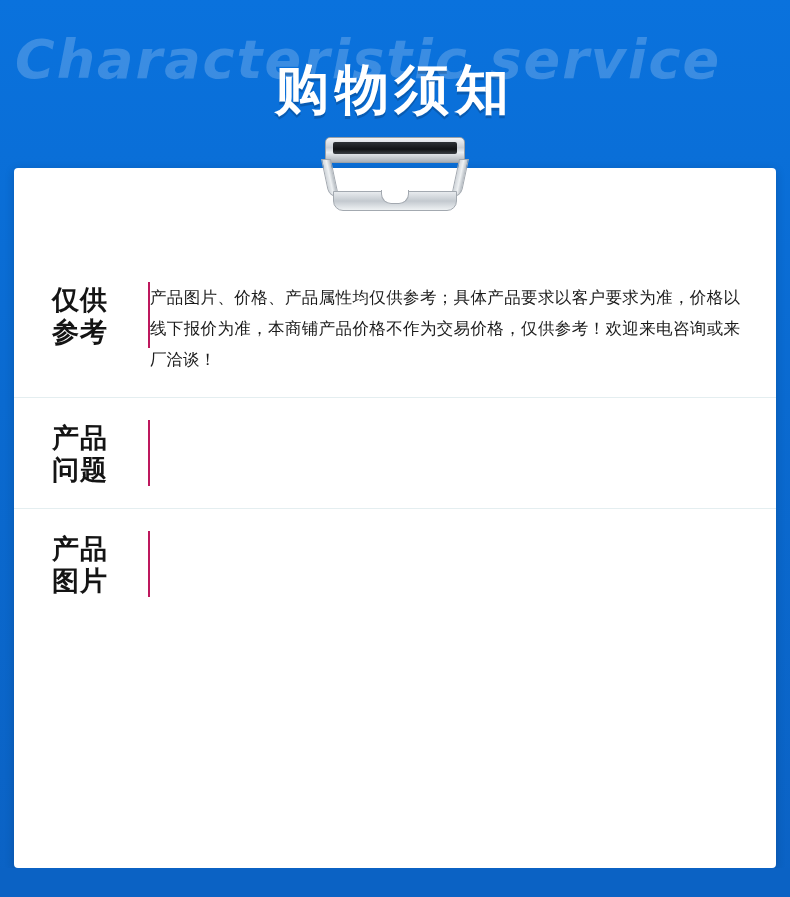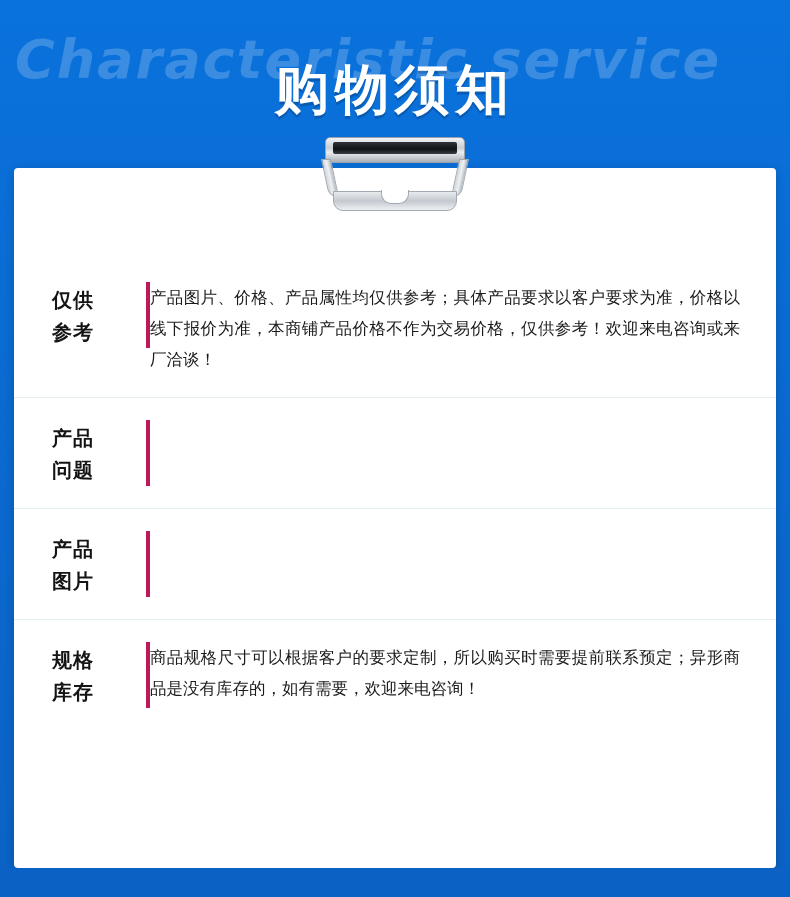--- a/index.html
+++ b/index.html
@@ -148,27 +148,27 @@
     box-sizing: border-box;
     border-bottom: 1px solid #e4eef0;
   }
   .row:last-child { border-bottom: none; }
 
   .row-tag {
     flex: 0 0 98px;
     width: 98px;
     font-family: "DejaVu Sans", sans-serif;
     font-weight: bold;
-    font-size: 20px;
+    font-size: 27px;
     line-height: 32px;
     letter-spacing: 1px;
     color: #141414;
     text-align: left;
     padding-top: 2px;
-    border-right: 4px solid #be185d;
+    border-right: 2px solid #be185d;
     box-sizing: border-box;
     padding-right: 10px;
   }
   .row-tag span { display: block; white-space: nowrap; }
 
   .row-text {
     flex: 1 1 auto;
     font-family: "DejaVu Sans", sans-serif;
     font-size: 16.5px;
     line-height: 31px;
@@ -224,25 +224,18 @@
         </div>
       </div>
 
       <div class="row">
         <div class="row-tag">
           <span>产品</span>
           <span>图片</span>
         </div>
       </div>
 
-      <div class="row">
-        <div class="row-tag">
-          <span>规格</span>
-          <span>库存</span>
-        </div>
-        <div class="row-text">商品规格尺寸可以根据客户的要求定制，所以购买时需要提前联系预定；异形商品是没有库存的，如有需要，欢迎来电咨询！</div>
-      </div>
 
     </div>
   </div>
 
   <div class="footer-strip"></div>
 </div>
 
 </body></html>

